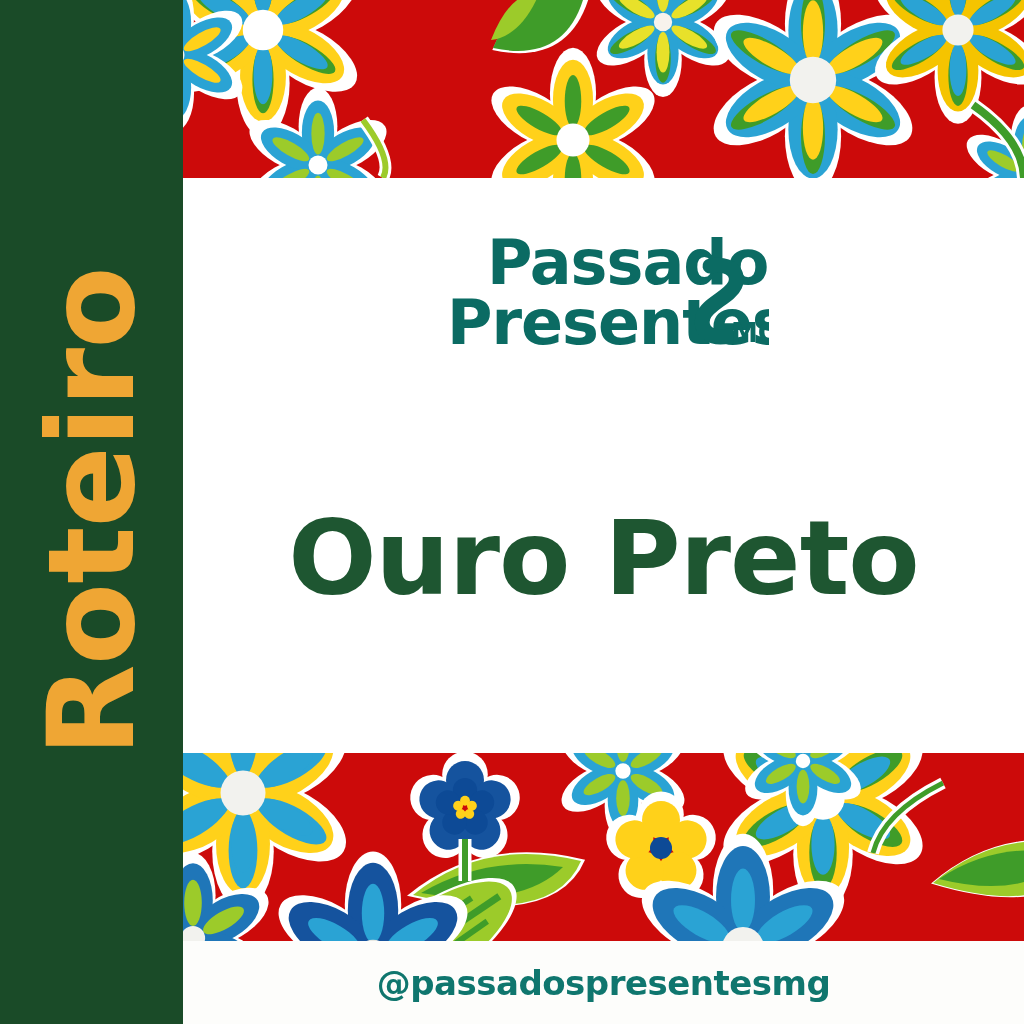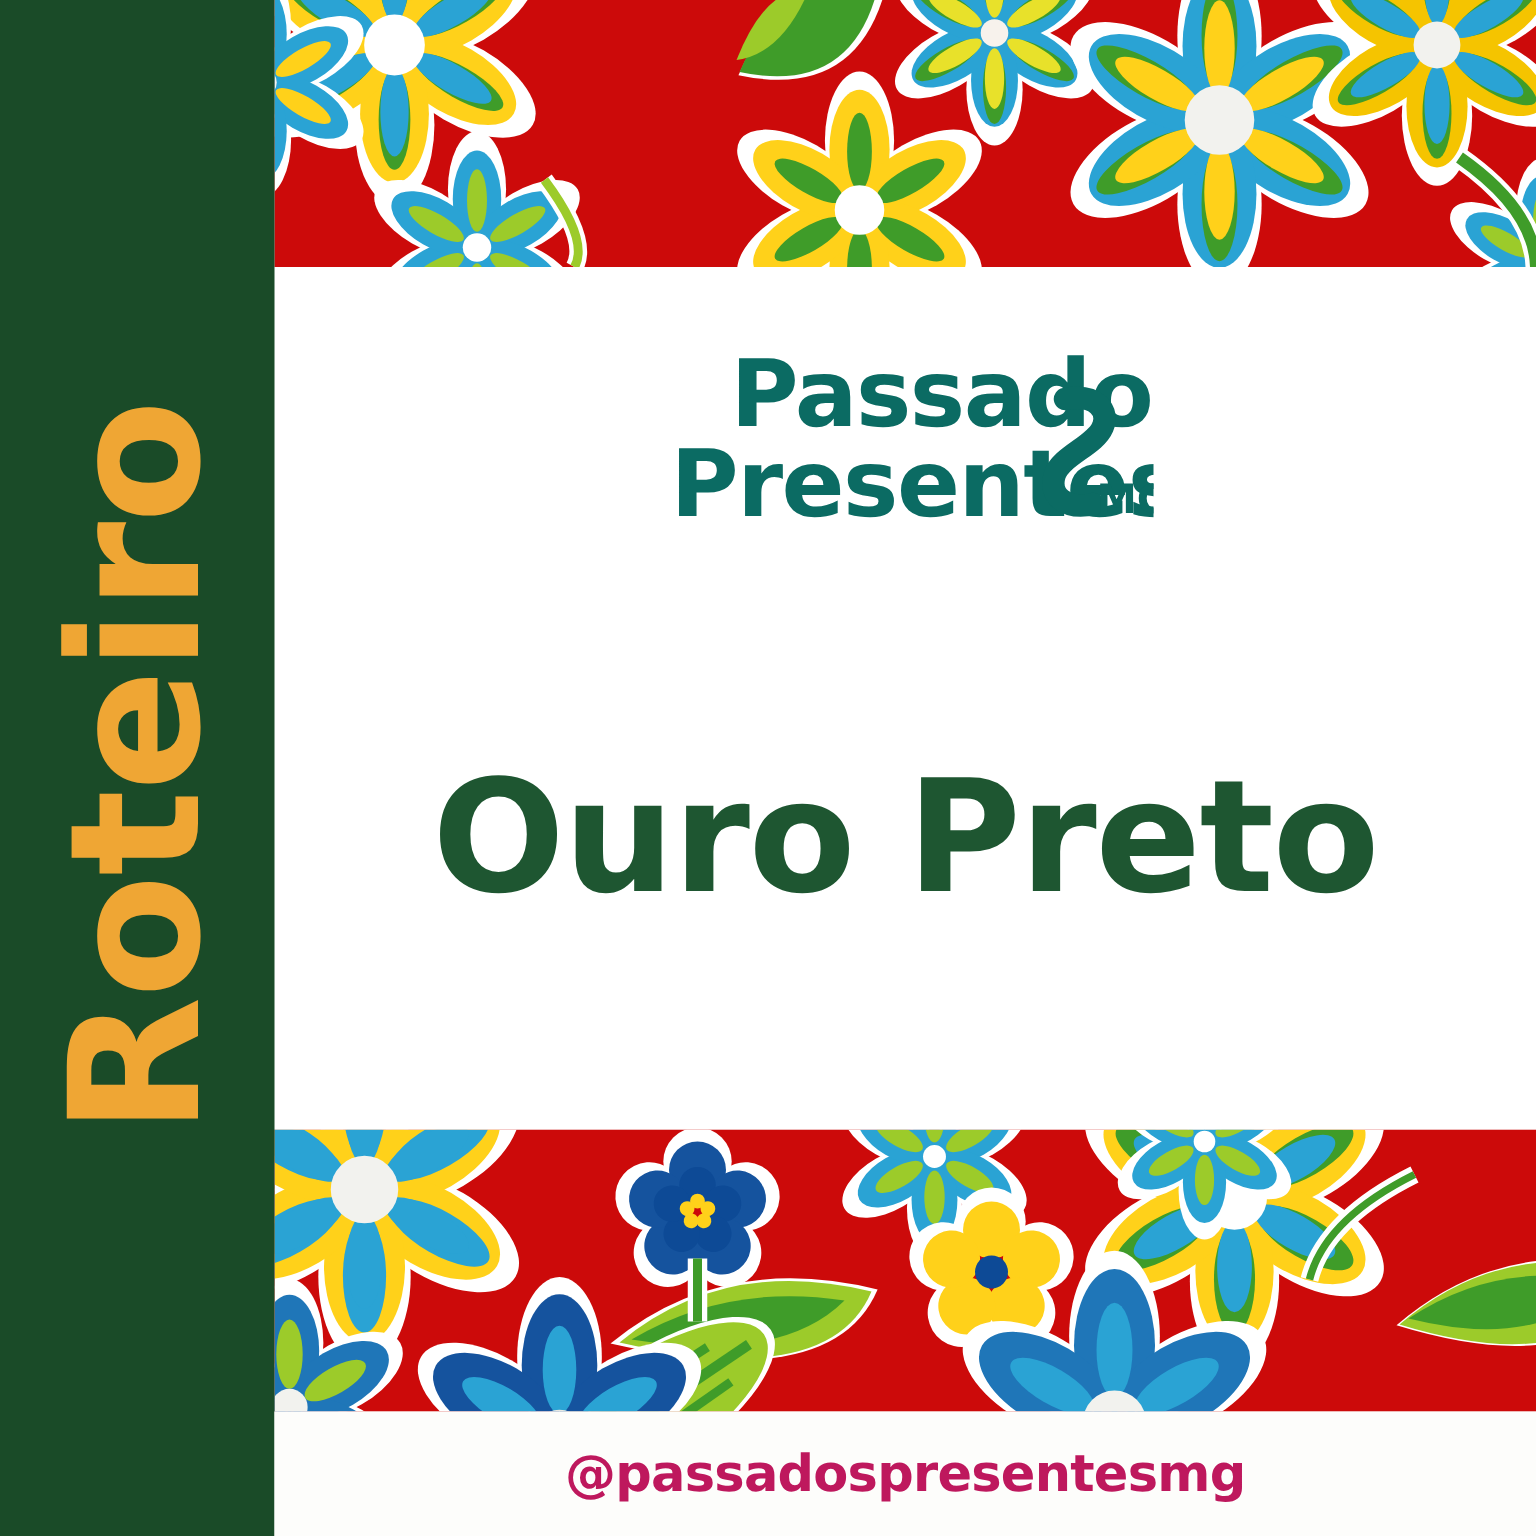--- a/index.html
+++ b/index.html
@@ -95,21 +95,21 @@
     position:absolute;
     left:183px; top:941px;
     width:841px; height:83px;
     background:#fdfdfb;
     z-index:6;
     display:flex;
     align-items:center;
     justify-content:center;
   }
   #handle {
-    color:#be185d;
+    color:#0f766e;
     font-family:"DejaVu Sans", sans-serif;
     font-weight:bold;
     font-size:34px;
     letter-spacing:-0.5px;
   }
 </style>
 </head>
 <body>
 
 <div id="poster">

